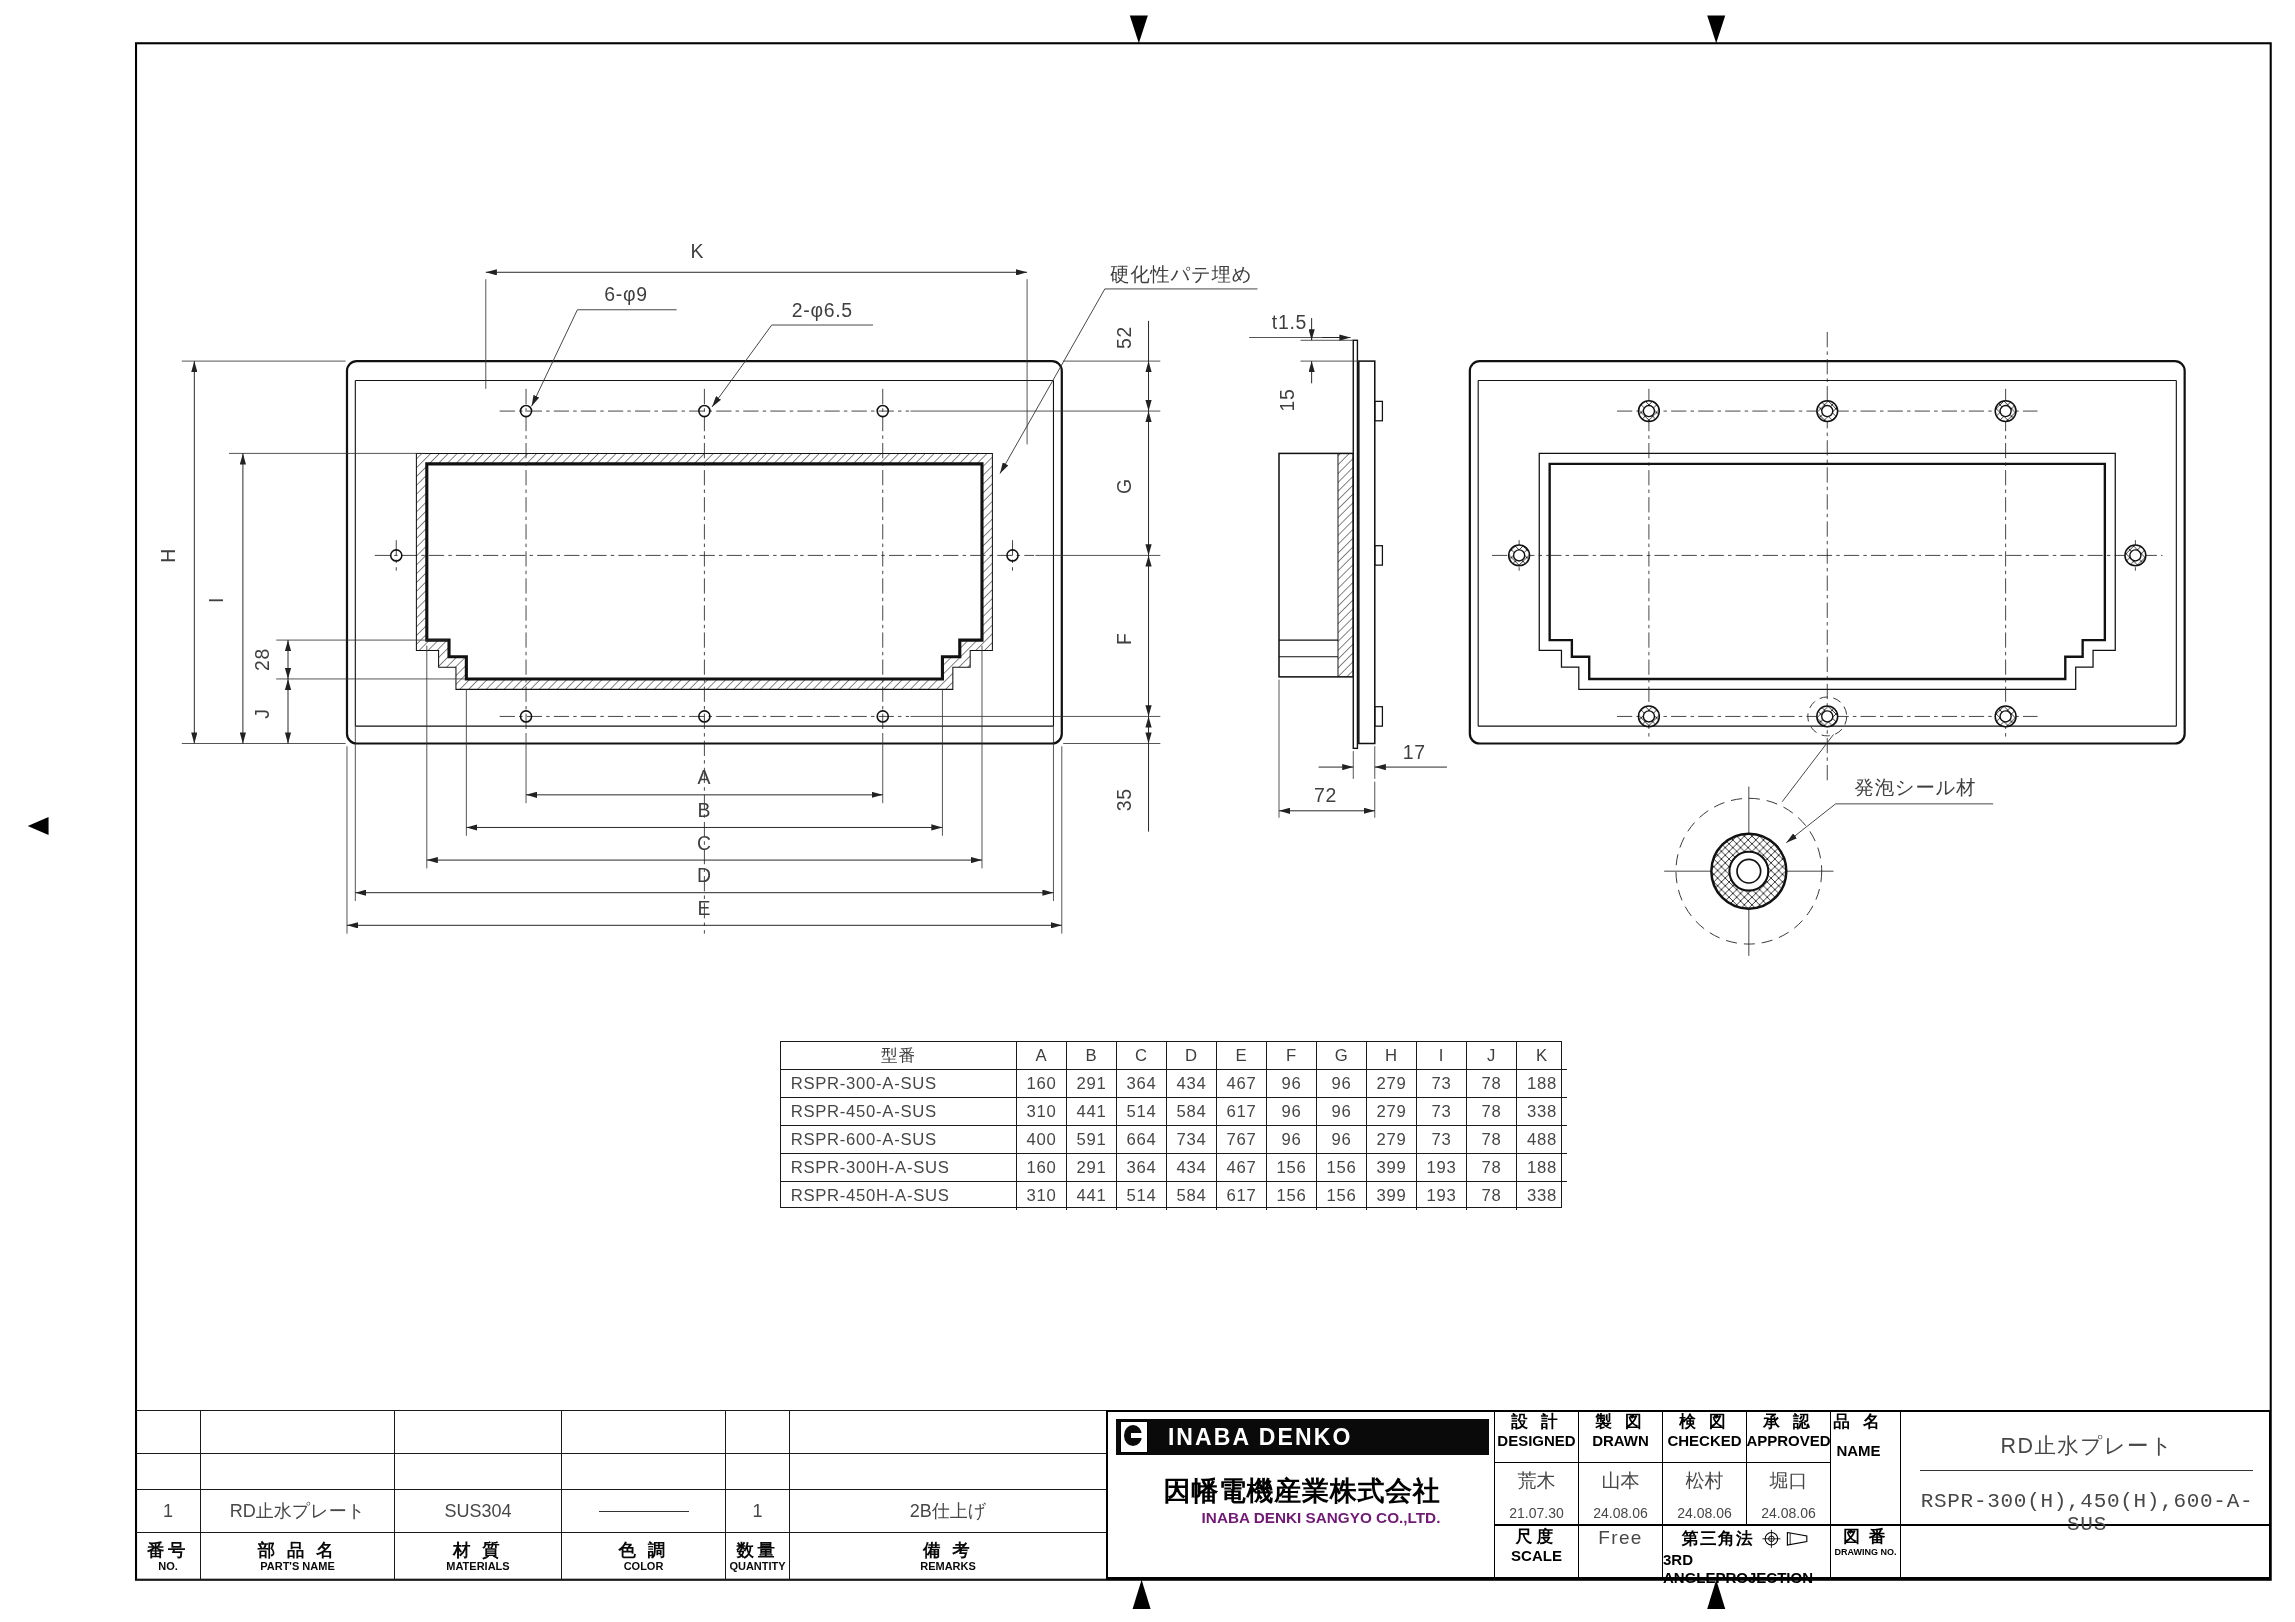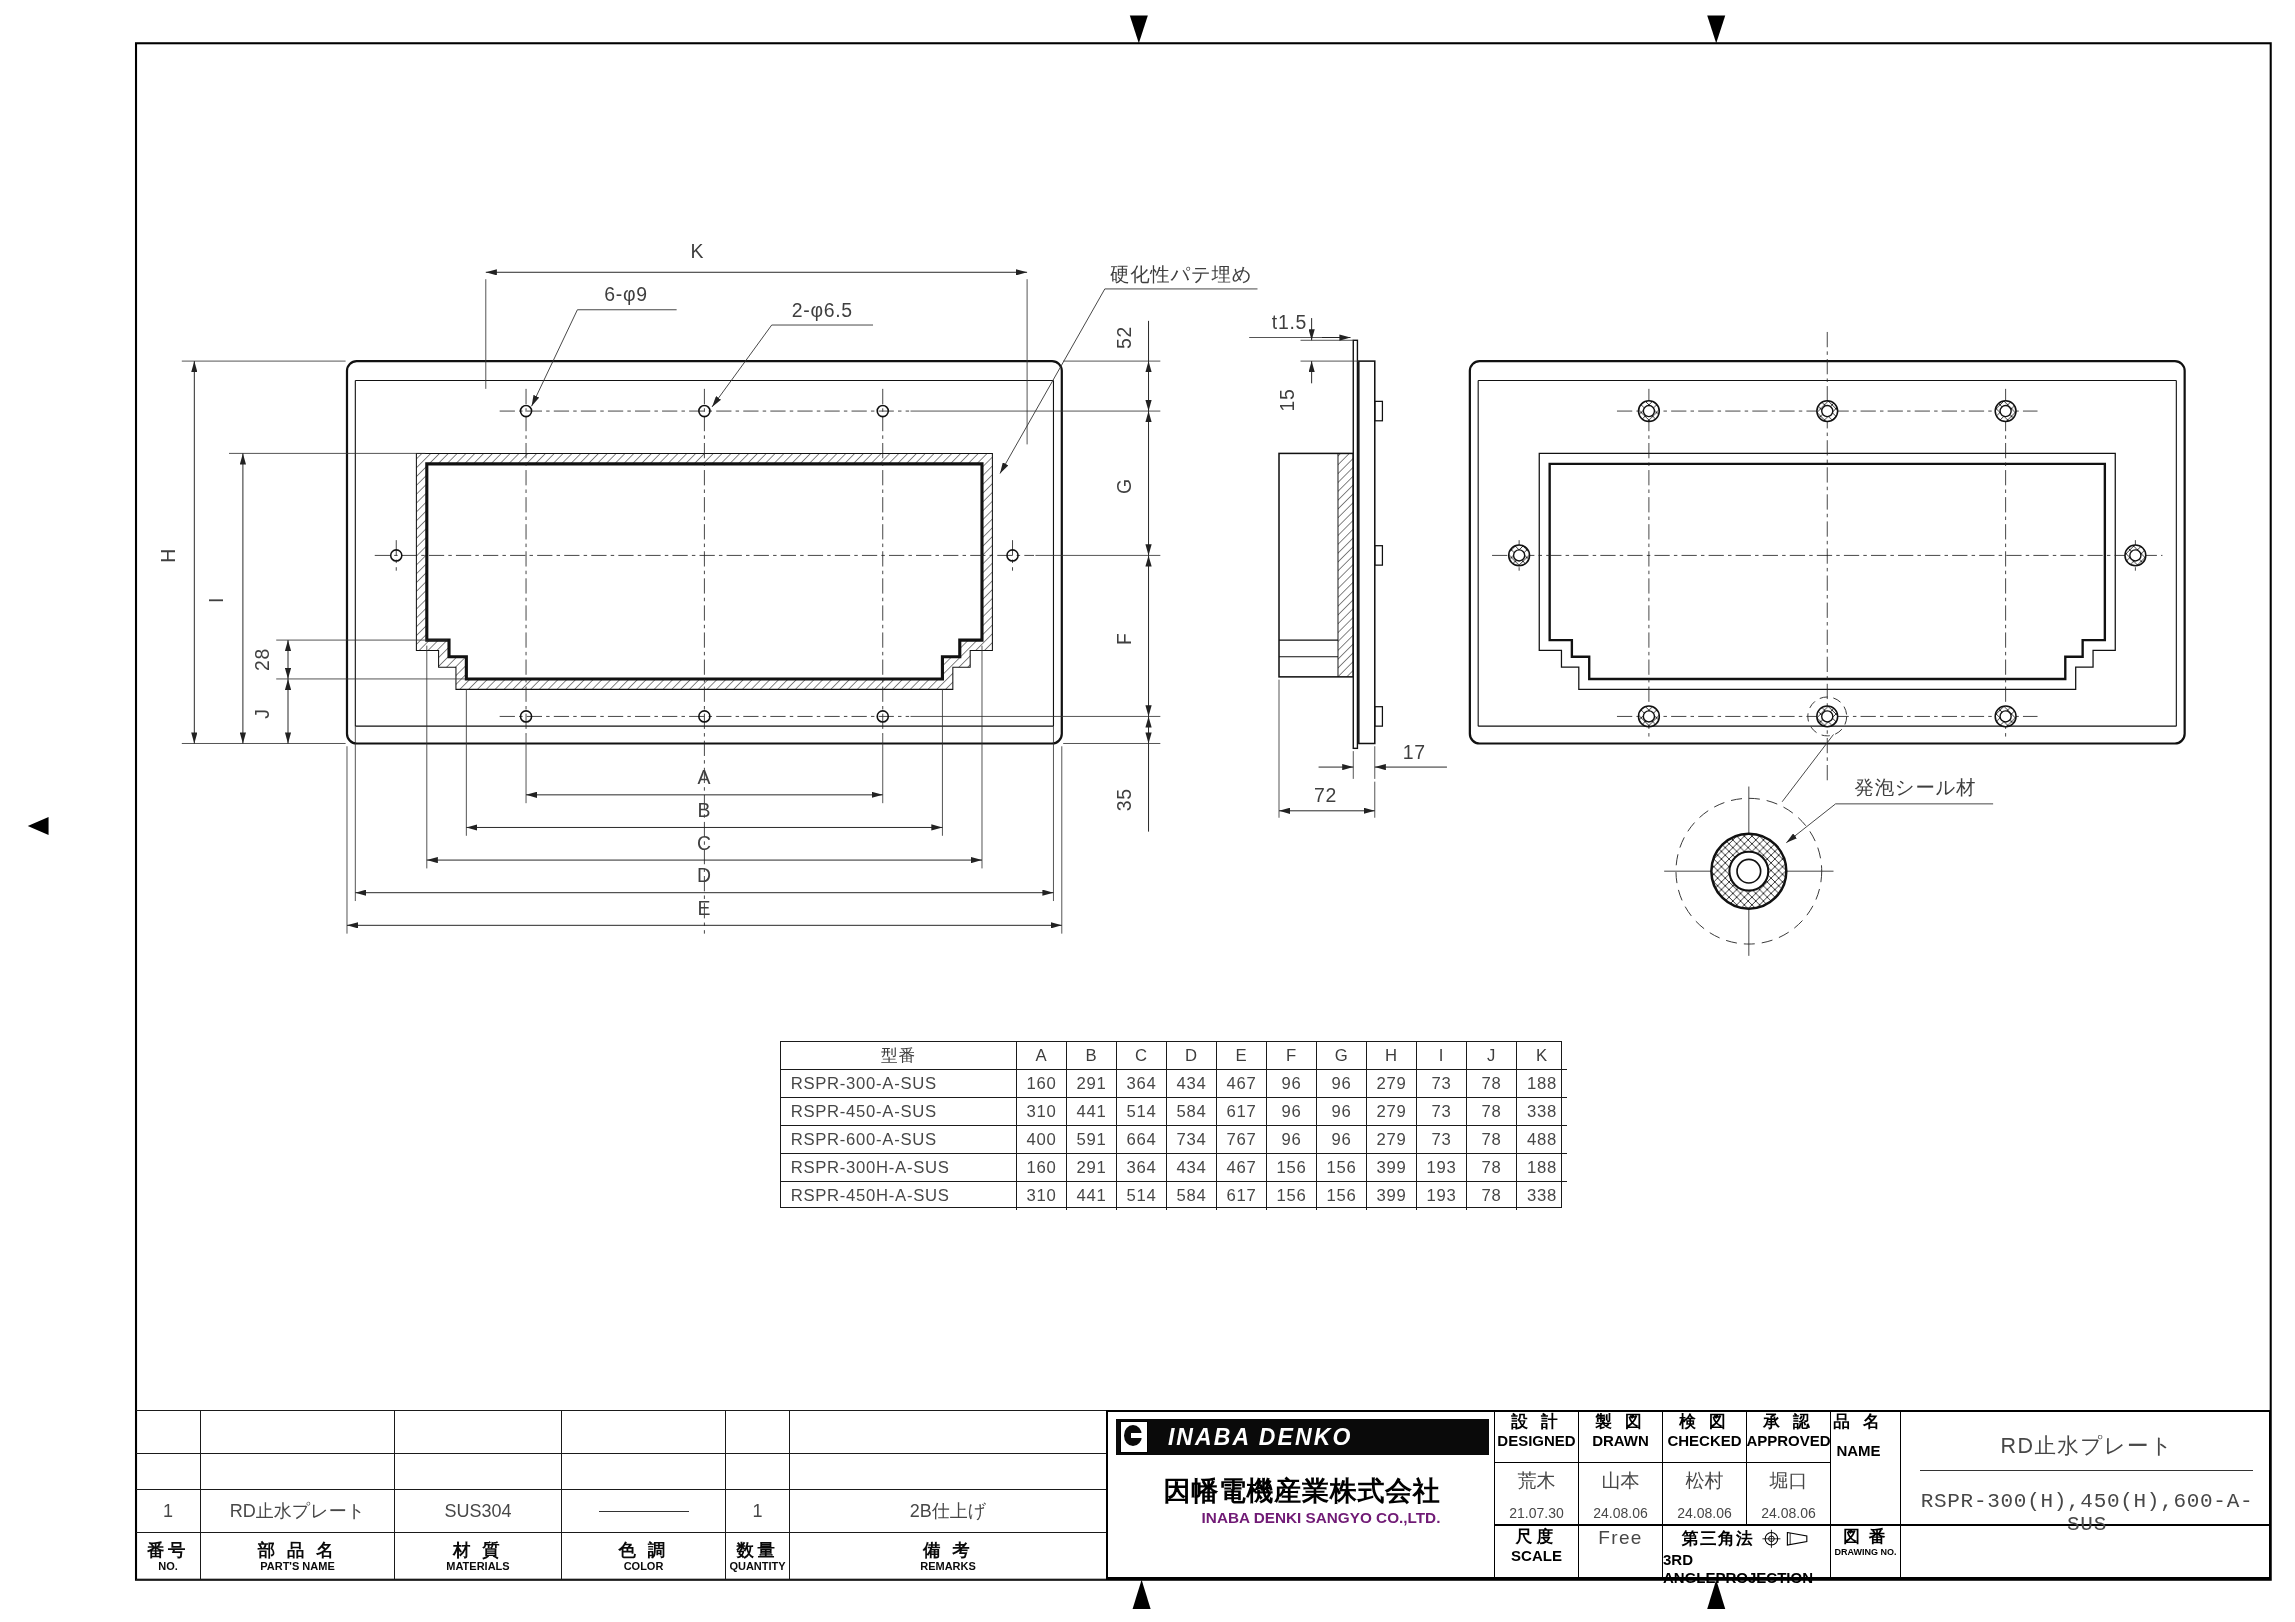--- a/index.html
+++ b/index.html
@@ -32,21 +32,21 @@
   .tline{position:absolute;background:#000;}
   .tb-cell{position:absolute;display:flex;flex-direction:column;align-items:center;justify-content:flex-start;}
   .tb-jp{font-size:16.7px;font-weight:700;color:#000;letter-spacing:4.2px;line-height:1.2;}
   .tb-en{font-size:15px;font-weight:700;color:#000;letter-spacing:0;line-height:1.2;}
   .tb-cad{color:#474747;}
   .brandband{position:absolute;left:8.3px;top:7px;width:373px;height:36px;background:#0a0a0a;
     display:flex;align-items:center;}
   .logobox{width:26px;height:30.5px;background:#fff;border:1.4px solid #000;margin-left:4.2px;position:relative;overflow:hidden;}
   .logobox .disc{position:absolute;left:2.8px;top:3.5px;width:18px;height:21px;border-radius:50%;background:#0a0a0a;}
   .logobox .slit{position:absolute;left:9.7px;top:11px;width:15.3px;height:4.9px;background:#fff;}
-  .brandtxt{color:#fff;font-size:23px;font-weight:700;font-style:italic;letter-spacing:2.1px;margin-left:19.4px;}
+  .brandtxt{color:#fff;font-size:23px;font-weight:700;letter-spacing:2.1px;margin-left:19.4px;}
   .companyjp{position:absolute;left:0;top:61px;width:388px;text-align:center;font-size:27px;font-weight:700;color:#000;letter-spacing:0.7px;}
   .companyen{position:absolute;left:0;top:97px;width:388px;text-align:center;font-size:15.3px;font-weight:700;color:#701a75;letter-spacing:0px;padding-left:19px;}
   .prod{position:absolute;left:793px;top:19.4px;width:372px;text-align:center;font-size:21.5px;color:#474747;letter-spacing:1.4px;}
   .prodline{position:absolute;left:812px;top:58px;width:333px;height:1.4px;background:#333;}
   .model2{position:absolute;left:793px;top:78px;width:372px;text-align:center;font-size:21px;color:#474747;letter-spacing:0.7px;font-family:Liberation Mono, monospace;}
   .dwgno{position:absolute;left:793px;top:114px;width:372px;height:56px;display:flex;align-items:center;justify-content:center;
     font-size:25px;color:#474747;letter-spacing:4.9px;}
 </style>
 </head>
 <body>

